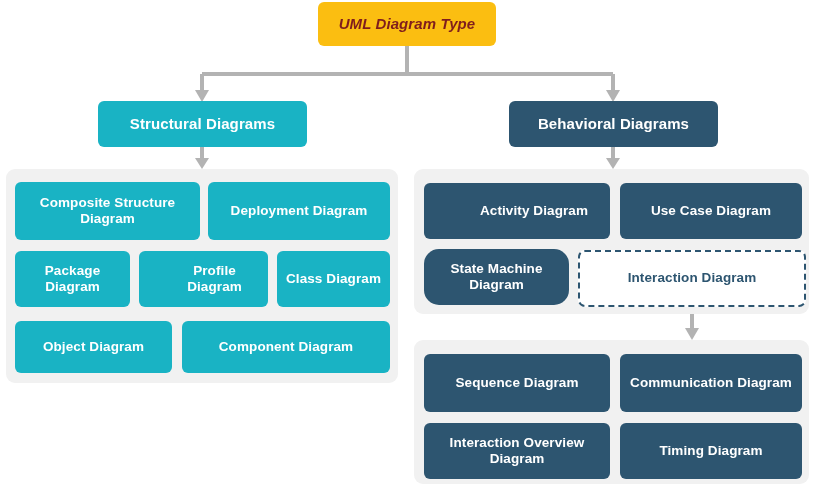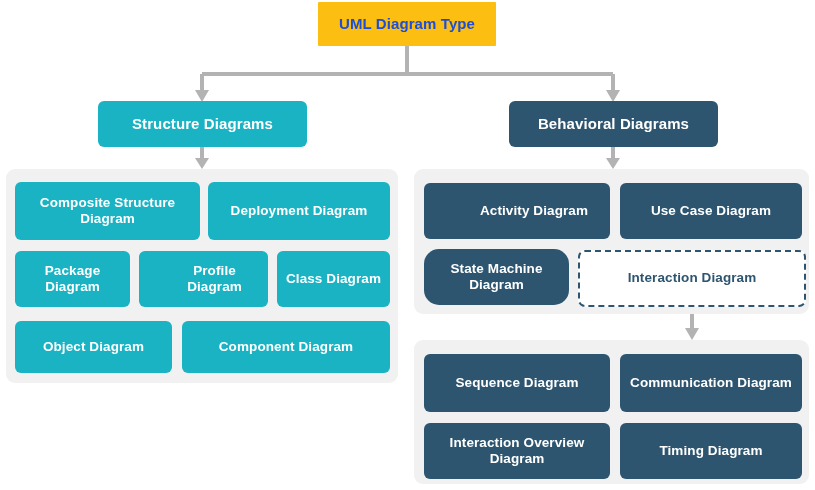--- a/index.html
+++ b/index.html
@@ -30,23 +30,24 @@
     border-radius: 6px;
     font-weight: bold;
     line-height: 1.22;
     letter-spacing: 0.1px;
     color: #ffffff;
     font-size: 13.5px;
     padding: 4px 6px;
   }
   .node-root {
     background: #FBBE11;
-    color: #1d4ed8;
-    border-radius: 1px;
+    color: #7f1d1d;
+    border-radius: 6px;
     font-size: 15px;
+    font-style: italic;
   }
   .node-teal { background: #19B3C4; }
   .node-slate { background: #2D5570; }
   .node-dashed {
     background: #ffffff;
     color: #2D5570;
     border: 2px dashed #2D5570;
     font-weight: bold;
     border-radius: 7px;
   }
@@ -94,21 +95,21 @@
       <polygon points="606,158 620,158 613,169"></polygon>
       <polygon points="685,328 699,328 692,340"></polygon>
     </g>
   </svg>
 
   <div class="node node-root" style="left:318px; top:2px; width:178px; height:44px;">
     <span>UML Diagram Type</span>
   </div>
 
   <div class="node node-teal hdr" style="left:98px; top:101px; width:209px; height:46px;">
-    <span>Structure Diagrams</span>
+    <span>Structural Diagrams</span>
   </div>
 
   <div class="node node-slate hdr" style="left:509px; top:101px; width:209px; height:46px;">
     <span>Behavioral Diagrams</span>
   </div>
 
   <div class="panel" style="left:6px; top:169px; width:392px; height:214px;">
   </div>
 
   <div class="node node-teal" style="left:15px; top:182px; width:185px; height:58px;">

